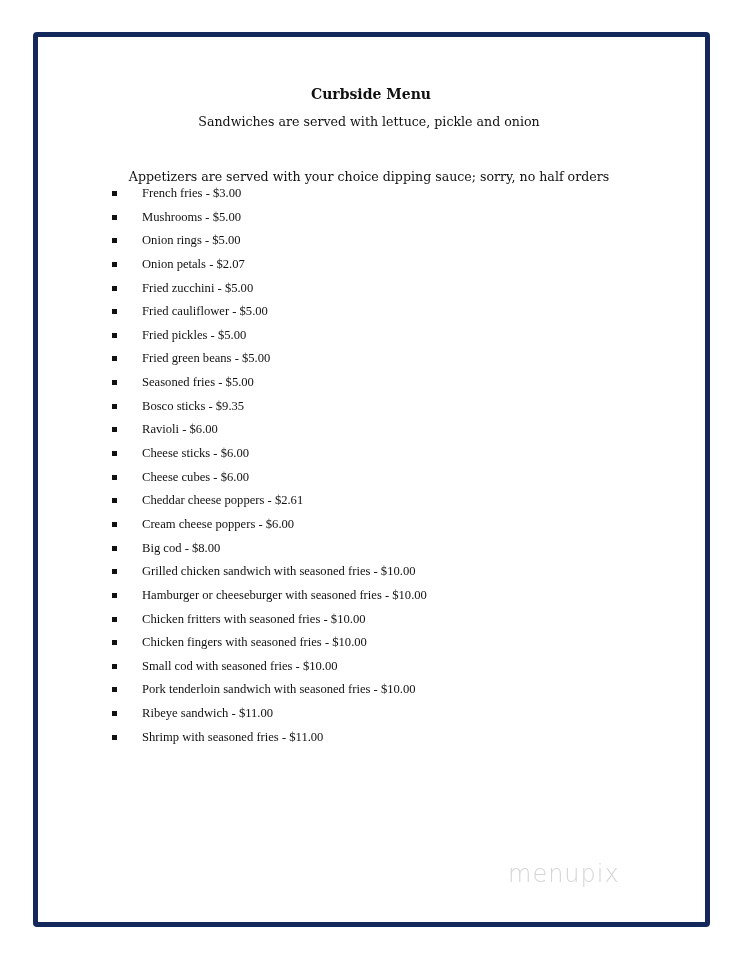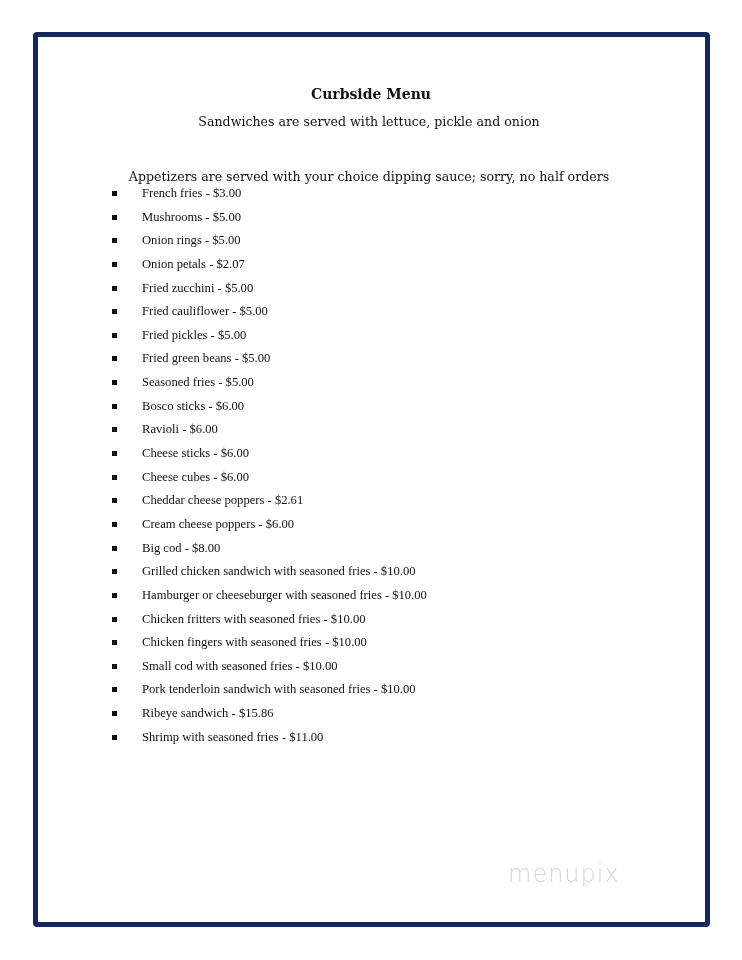--- a/index.html
+++ b/index.html
@@ -104,21 +104,21 @@
   <li class="menu-item">
       <span class="bullet"></span>
       <span class="item-text">Fried green beans - $5.00</span>
     </li>
   <li class="menu-item">
       <span class="bullet"></span>
       <span class="item-text">Seasoned fries - $5.00</span>
     </li>
   <li class="menu-item">
       <span class="bullet"></span>
-      <span class="item-text">Bosco sticks - $6.00</span>
+      <span class="item-text">Bosco sticks - $9.35</span>
     </li>
   <li class="menu-item">
       <span class="bullet"></span>
       <span class="item-text">Ravioli - $6.00</span>
     </li>
   <li class="menu-item">
       <span class="bullet"></span>
       <span class="item-text">Cheese sticks - $6.00</span>
     </li>
   <li class="menu-item">
@@ -156,21 +156,21 @@
   <li class="menu-item">
       <span class="bullet"></span>
       <span class="item-text">Small cod with seasoned fries - $10.00</span>
     </li>
   <li class="menu-item">
       <span class="bullet"></span>
       <span class="item-text">Pork tenderloin sandwich with seasoned fries - $10.00</span>
     </li>
   <li class="menu-item">
       <span class="bullet"></span>
-      <span class="item-text">Ribeye sandwich - $15.86</span>
+      <span class="item-text">Ribeye sandwich - $11.00</span>
     </li>
   <li class="menu-item">
       <span class="bullet"></span>
       <span class="item-text">Shrimp with seasoned fries - $11.00</span>
     </li>
 </ul>
 
 <div class="watermark">menupix</div>
 
 </body></html>

